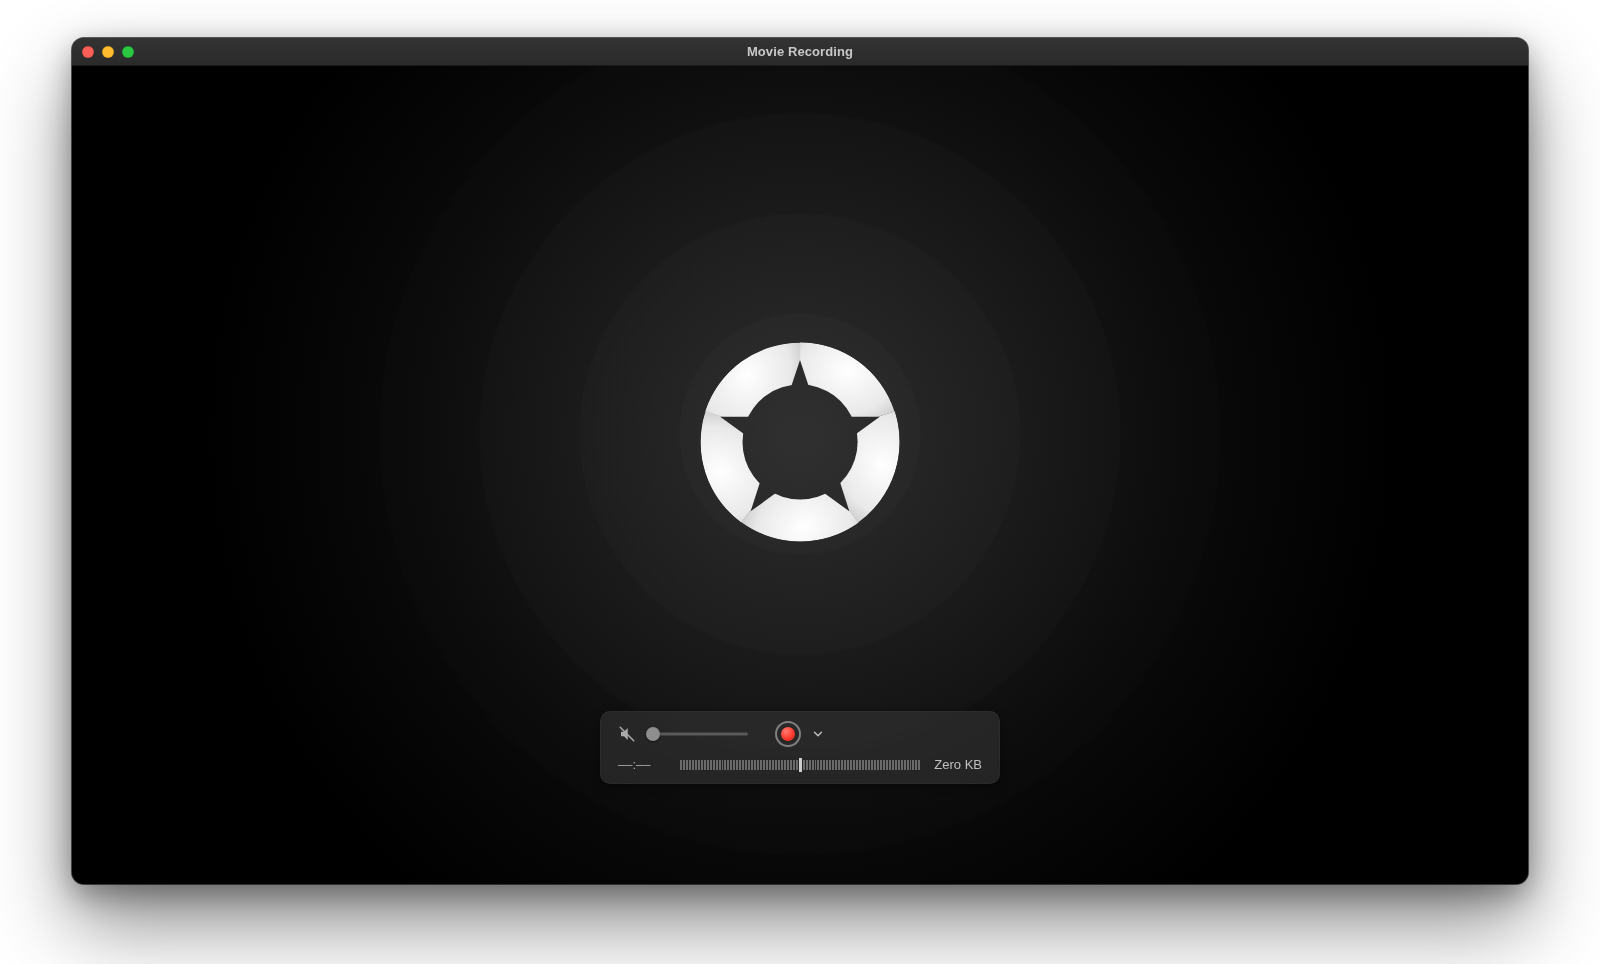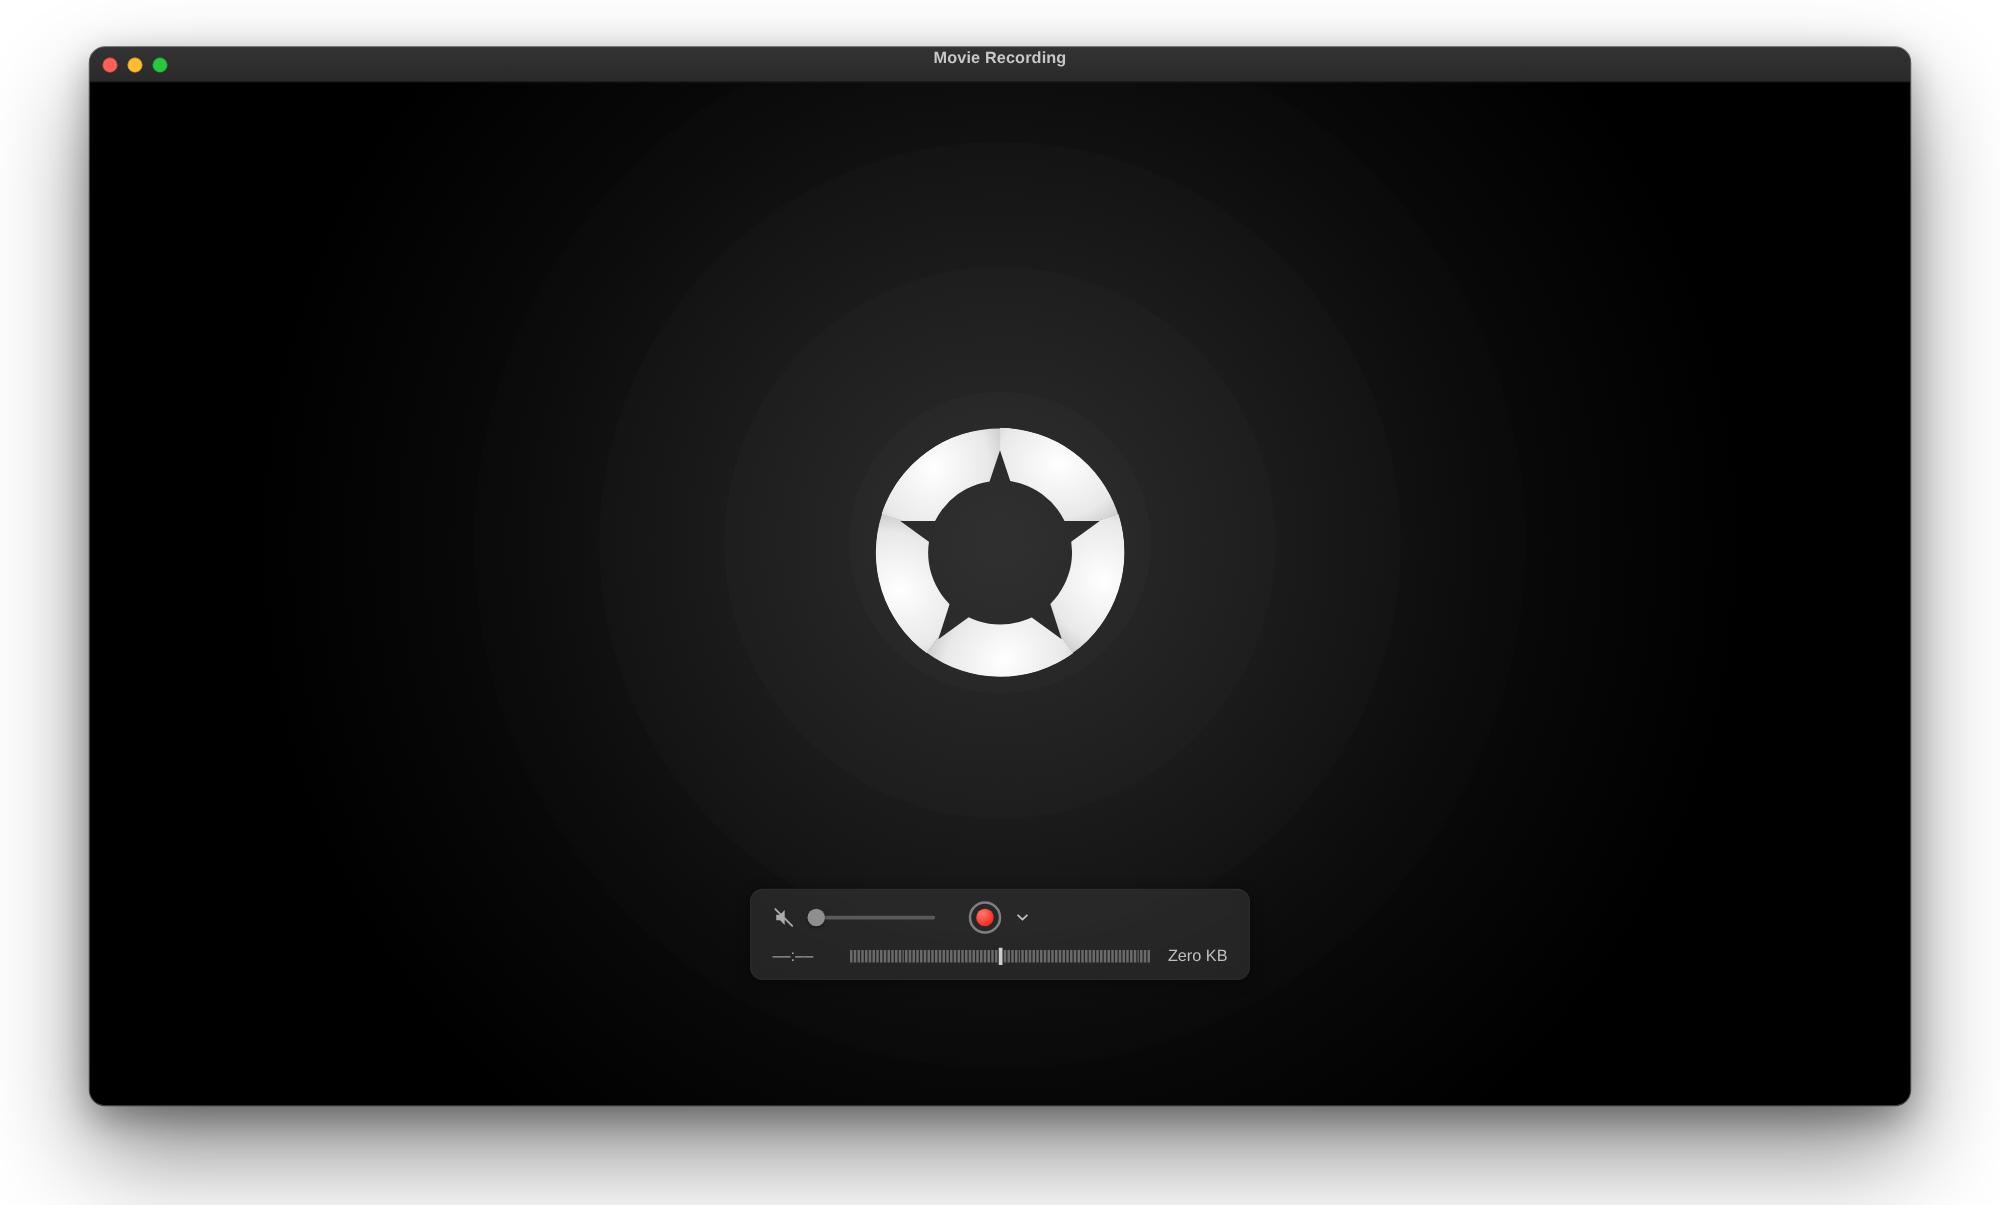--- a/index.html
+++ b/index.html
@@ -44,20 +44,21 @@
       0 40px 80px rgba(0,0,0,0.45),
       0 10px 30px rgba(0,0,0,0.35),
       0 0 0 1px rgba(0,0,0,0.6);
   }
   .titlebar {
     height: var(--titlebar-h);
     background: linear-gradient(#333333, #2a2a2a);
     border-bottom: 1px solid #1a1a1a;
     position: relative;
     display: flex;
+    align-items: center;
     justify-content: center;
   }
   .traffic-lights {
     position: absolute;
     left: 10px;
     top: 50%;
     transform: translateY(-50%);
     display: flex;
     gap: 8px;
   }

